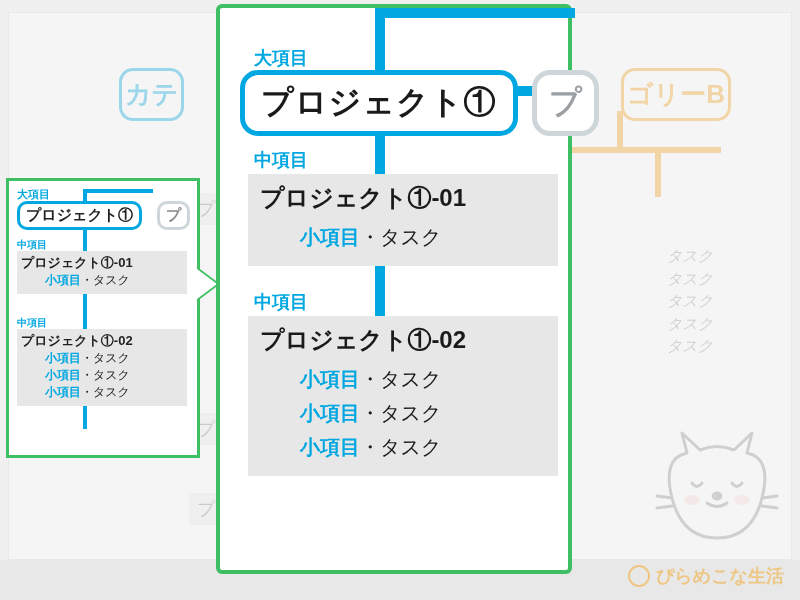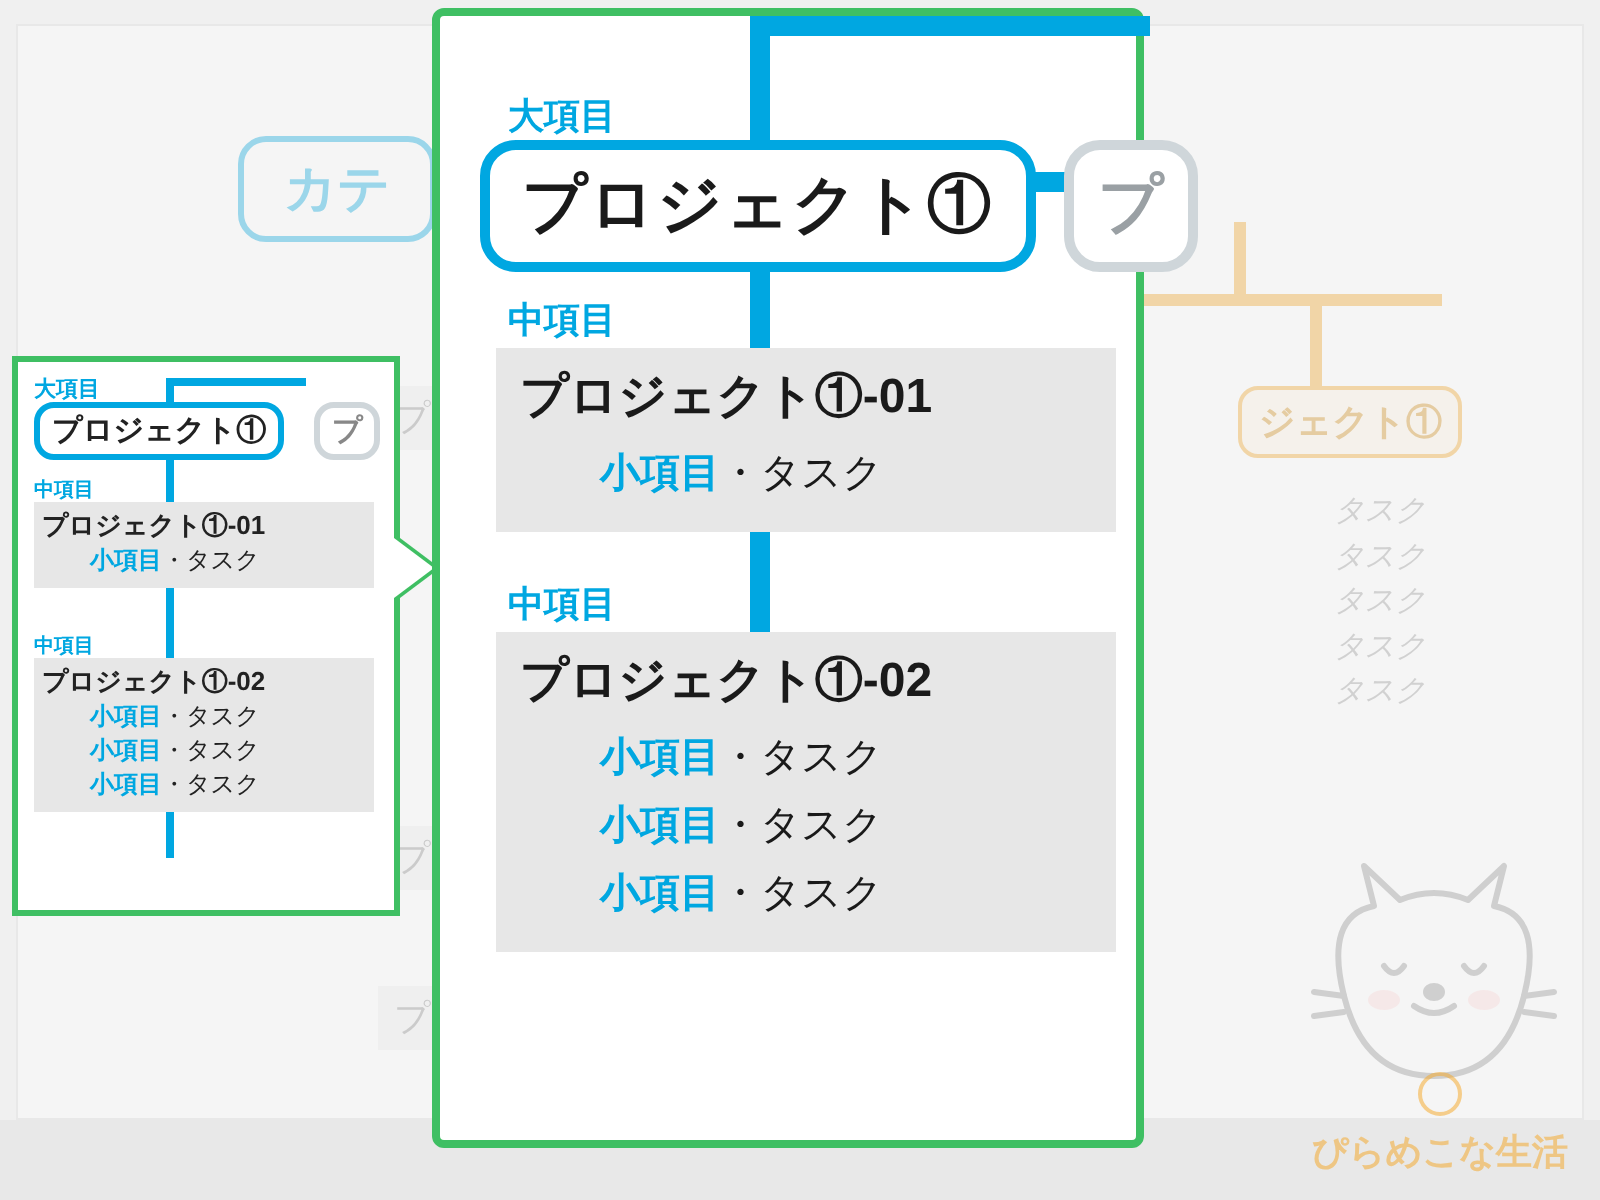--- a/index.html
+++ b/index.html
@@ -19,21 +19,21 @@
     margin: 12px 8px 40px 8px;
   }
   .bg-strip {
     position: absolute; left:0; right:0; bottom:0; height:40px;
     background:#d9d9d9; opacity:.35;
   }
   .bg .cat {
     position:absolute;
     border:3px solid;
     border-radius:14px;
-    padding:6px 20px;
+    padding:6px 3px;
     font-size:26px; font-weight:700;
     background:#fff;
   }
   .bg .catA { top:55px; left:110px; color:#00a7e1; border-color:#00a7e1;}
   .bg .catB { top:55px; right:60px; color:#f5a623; border-color:#f5a623;}
   .bg .proj {
     position:absolute; font-size:18px; color:#888;
     background:#eee; padding:4px 8px;
   }
   .bg .subtasks { position:absolute; color:#999; font-size:15px; line-height:1.5;}
@@ -105,34 +105,34 @@
   .cl-block { position:absolute; left:28px; width:310px; background:#e7e7e7; padding:8px 10px 12px 12px;}
   .cl-block.b1 { top:166px;}
   .cl-block.b2 { top:308px;}
   .cl-block .ttl { font-size:24px; font-weight:800; color:#1a1a1a; margin-bottom:6px;}
   .cl-block .row { font-size:20px; color:#1a1a1a; padding-left:40px; line-height:1.7;}
   .cl-block .row b { color:#00a7e1; font-weight:800;}
   .cl-line { position:absolute; background:#00a7e1;}
 
   
   .mascot { position:absolute; right:18px; bottom:52px; width:130px; opacity:.35;}
-  .credit { position:absolute; right:16px; bottom:12px; color:#f5a623; font-size:18px; font-weight:700; opacity:.5; display:flex; align-items:center; gap:6px;flex-direction:column;}
+  .credit { position:absolute; right:16px; bottom:12px; color:#f5a623; font-size:18px; font-weight:700; opacity:.5; display:flex; align-items:center; gap:6px;}
   .credit .face{ width:22px;height:22px;border:2px solid #f5a623;border-radius:50%; position:relative;}
 </style>
 </head>
 <body>
 
 <div class="bg">
   <div class="cat catA">カテ</div>
+  <div class="cat catB">ゴリーB</div>
 
   <div class="bg-lineB" style="top:98px; right:168px; width:6px; height:40px;"></div>
   <div class="bg-lineB" style="top:134px; right:70px; width:200px; height:6px;"></div>
   <div class="bg-lineB" style="top:134px; right:130px; width:6px; height:50px;"></div>
 
-  <div class="proj" style="top:180px; right:60px; background:#fff3e2; border:2px solid #f5a623; color:#d18a12; border-radius:10px; font-weight:700;">ジェクト①</div>
 
   <div class="subtasks" style="top:232px; right:78px;font-style:italic;">
     <div>タスク</div>
     <div>タスク</div>
     <div>タスク</div>
     <div>タスク</div>
     <div>タスク</div>
   </div>
 
   <div class="proj" style="top:180px; left:180px;">プ</div>

